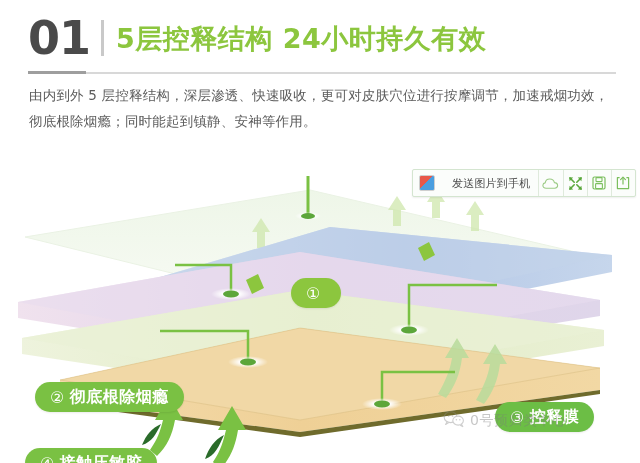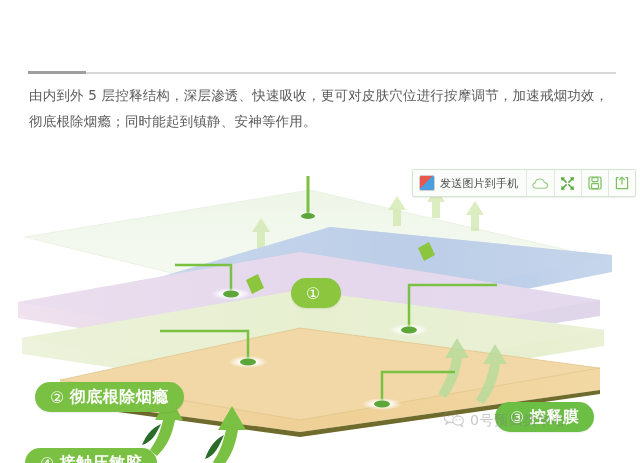--- a/index.html
+++ b/index.html
@@ -149,20 +149,21 @@
     align-items: stretch;
     z-index: 20;
     box-shadow: 0 1px 2px rgba(0,0,0,0.07);
   }
   .tb-send {
     display: flex;
     align-items: center;
     padding: 0 8px 0 6px;
     border-right: 1px solid #dfeadc;
     flex: 0 0 auto;
+    gap: 12px;
   }
   .tb-app-icon {
     width: 14px; height: 14px;
     margin-right: 5px;
     border-radius: 2px;
     background: linear-gradient(135deg, #e8584a 0%, #e8584a 45%, #4a9ee0 45%, #4a9ee0 100%);
     border: 1px solid #cfcfcf;
     flex: 0 0 auto;
   }
   .tb-send-label {
@@ -198,20 +199,25 @@
     white-space: nowrap;
     letter-spacing: 0.5px;
   }
 </style>
 </head>
 <body>
 
 <div id="page">
 
   <div class="header">
+    <div class="header-row">
+      <span class="num-badge">01</span>
+      <span class="divider-bar"></span>
+      <span class="head-title">5层控释结构 24小时持久有效</span>
+    </div>
     <div class="rule-wrap">
       <div class="rule-dark"></div>
       <div class="rule-light"></div>
     </div>
     <div class="body-text">由内到外 5 层控释结构，深层渗透、快速吸收，更可对皮肤穴位进行按摩调节，加速戒烟功效，彻底根除烟瘾；同时能起到镇静、安神等作用。</div>
   </div>
 
   <div class="diagram">
     <svg viewBox="0 0 640 331" xmlns="http://www.w3.org/2000/svg">
       <defs>

